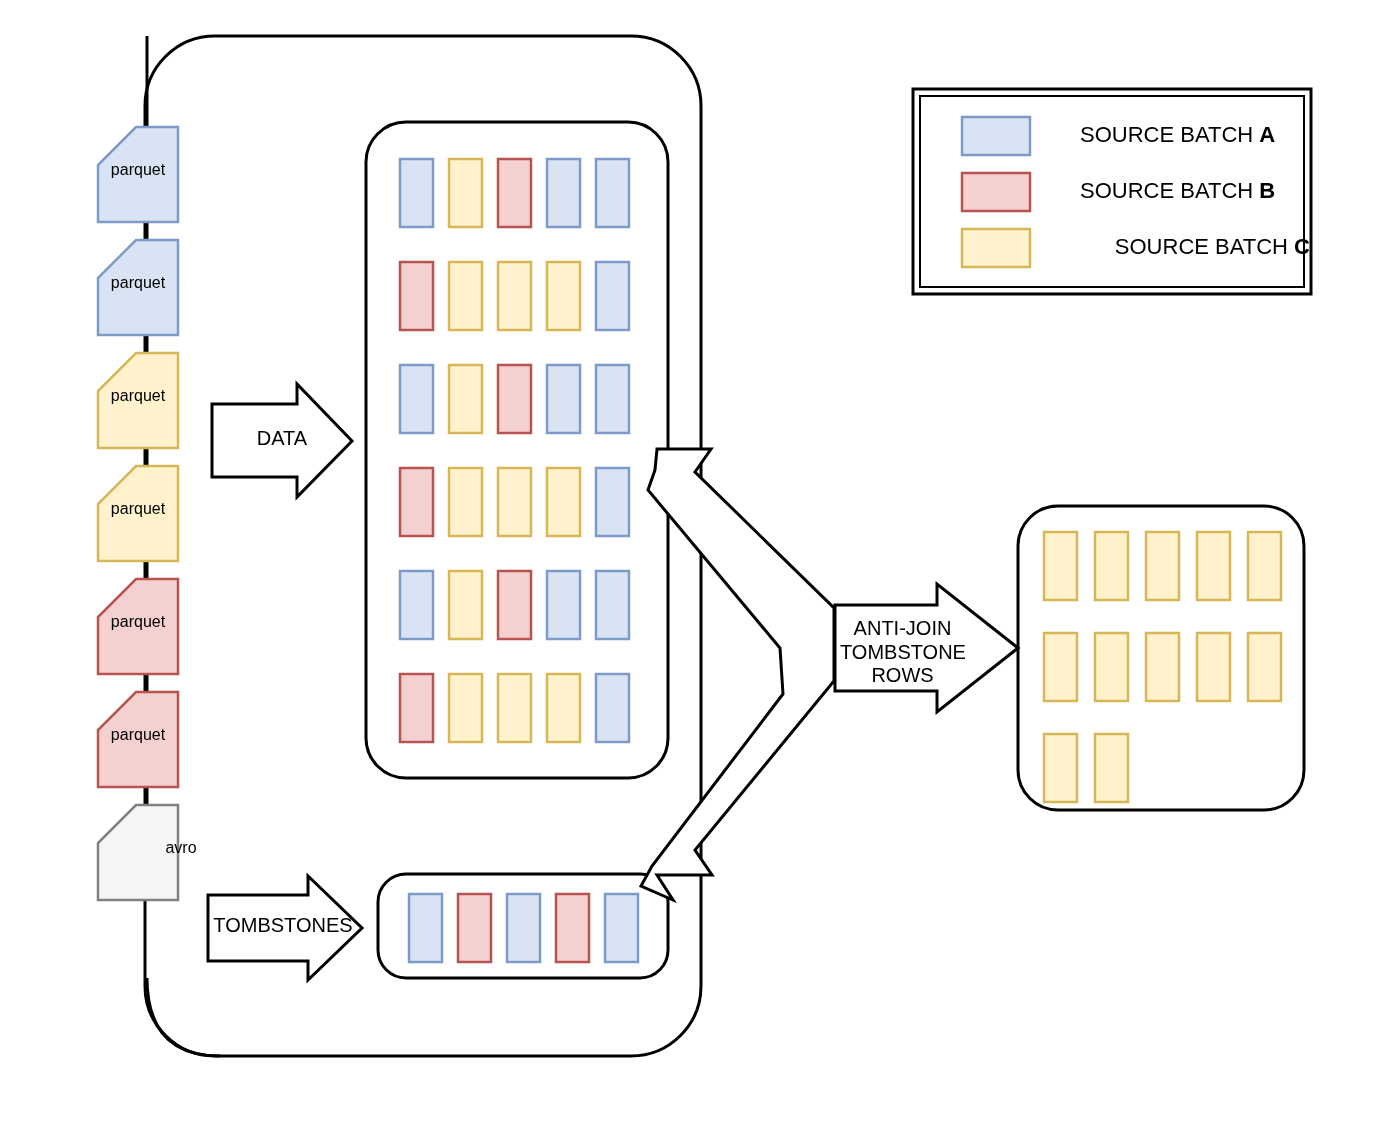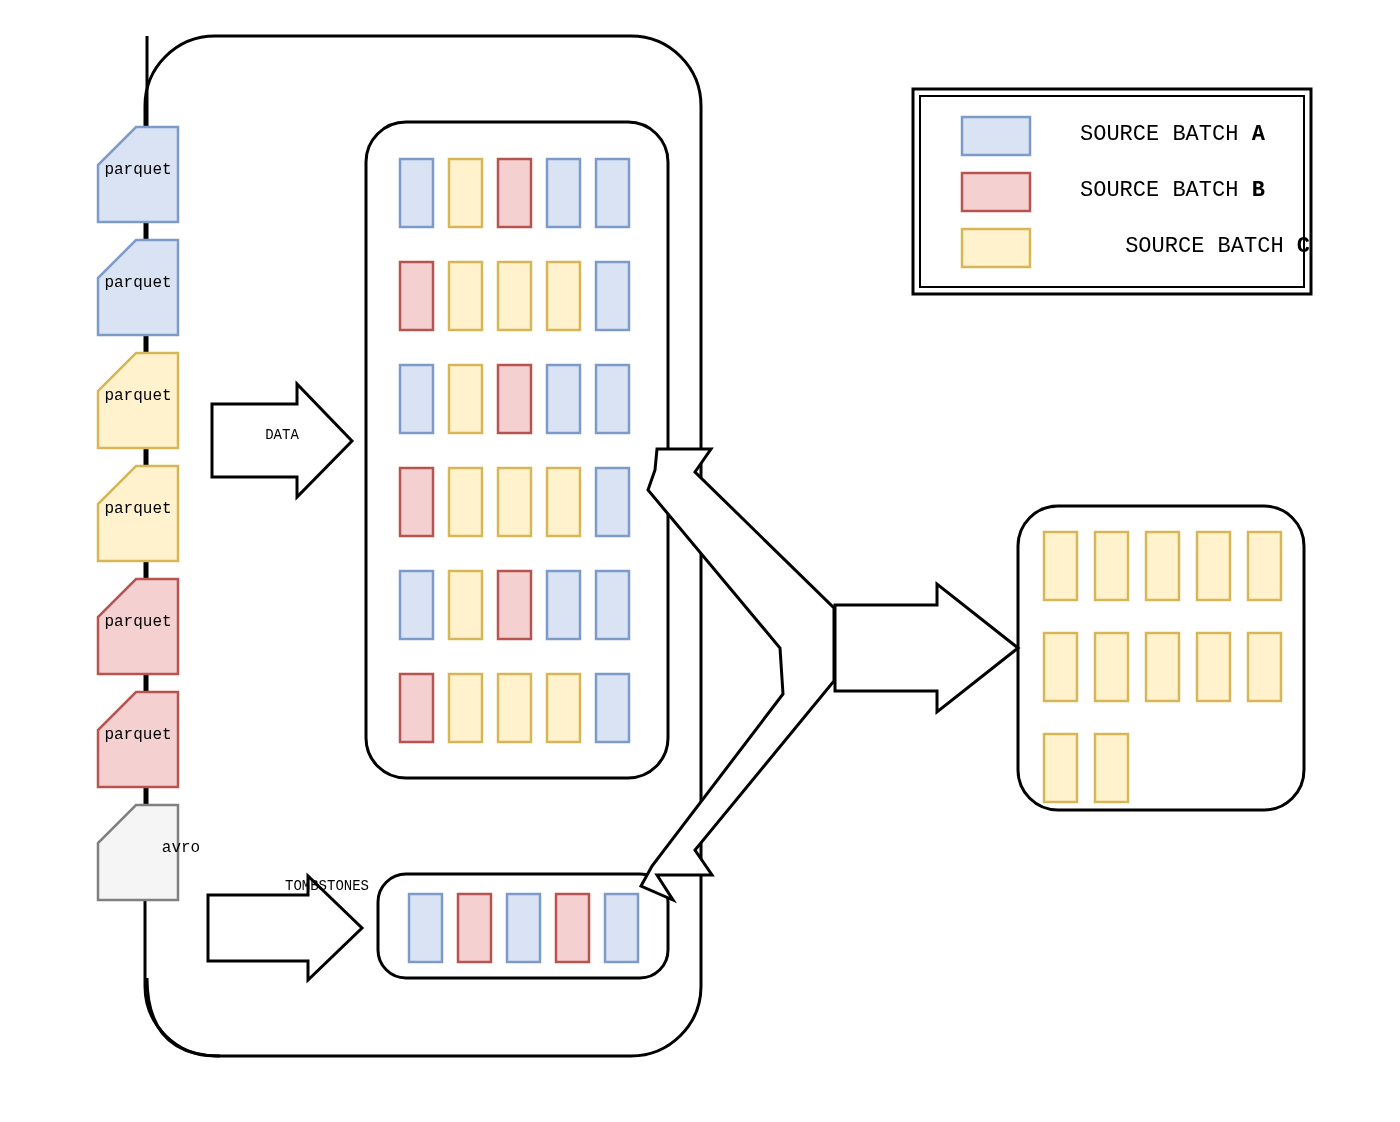--- a/index.html
+++ b/index.html
@@ -19,32 +19,32 @@
   }
   #diagram-svg {
     position: absolute;
     left: 0;
     top: 0;
     width: 1400px;
     height: 1122px;
   }
   .lbl {
     position: absolute;
-    font-family: Liberation Mono, monospace;
+    font-family: Liberation Sans, sans-serif;
     color: #000000;
     text-align: center;
     line-height: 1.18;
     white-space: pre-line;
     pointer-events: none;
   }
   .file-label {
     font-size: 16px;
   }
   .arrow-label {
-    font-size: 14px;
+    font-size: 20px;
   }
   .legend-label {
     font-size: 22px;
     text-align: left;
     white-space: nowrap;
   }
   .legend-label b { font-weight: bold; }
 </style>
 </head>
 <body>
@@ -159,16 +159,19 @@
       <div class="lbl file-label" style="left: 98px; top: 838.5px; width: 80px; margin-left: 43px;">avro</div>
     </div>
   <div id="legend-labels">
       <div class="lbl legend-label" style="left: 1080px; top: 122px; width: 230px;"><span>SOURCE BATCH </span><b>A</b></div>
       <div class="lbl legend-label" style="left: 1080px; top: 178px; width: 230px;"><span>SOURCE BATCH </span><b>B</b></div>
       <div class="lbl legend-label" style="left: 1080px; top: 234px; width: 230px; text-align: right;"><span>SOURCE BATCH </span><b>C</b></div>
     </div>
 
   <div class="lbl arrow-label" style="left:212px; top:427px; width:140px;">DATA</div>
 
-  <div class="lbl arrow-label" style="left:208px; top:878px; width:150px;padding-left:44px;">TOMBSTONES</div>
+  <div class="lbl arrow-label" style="left:208px; top:914px; width:150px;">TOMBSTONES</div>
 
+  <div class="lbl arrow-label" style="left:840px; top:617px; width:125px;">ANTI-JOIN
+TOMBSTONE
+ROWS</div>
 
 </div>
 
 </body></html>

